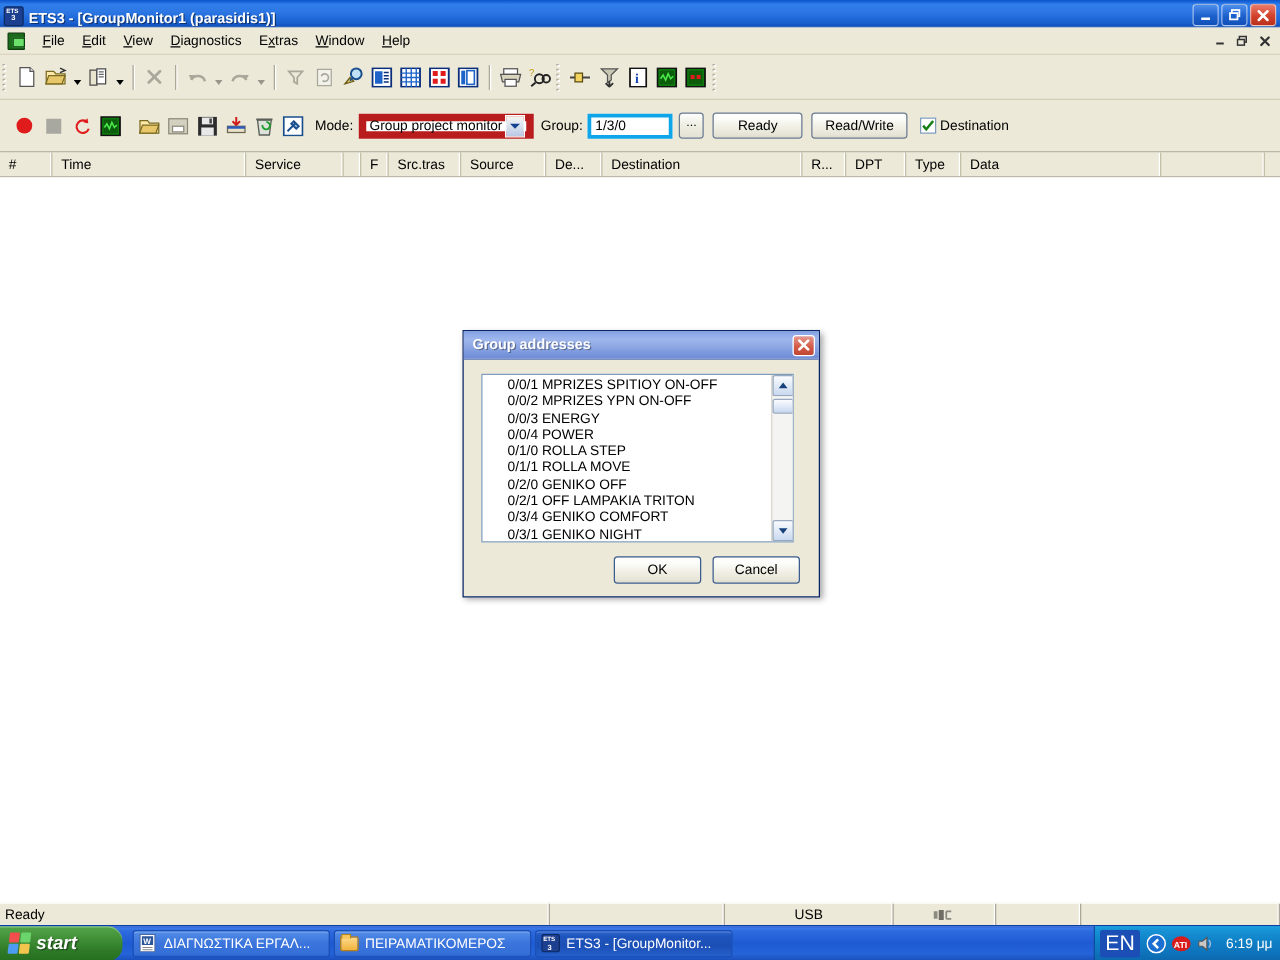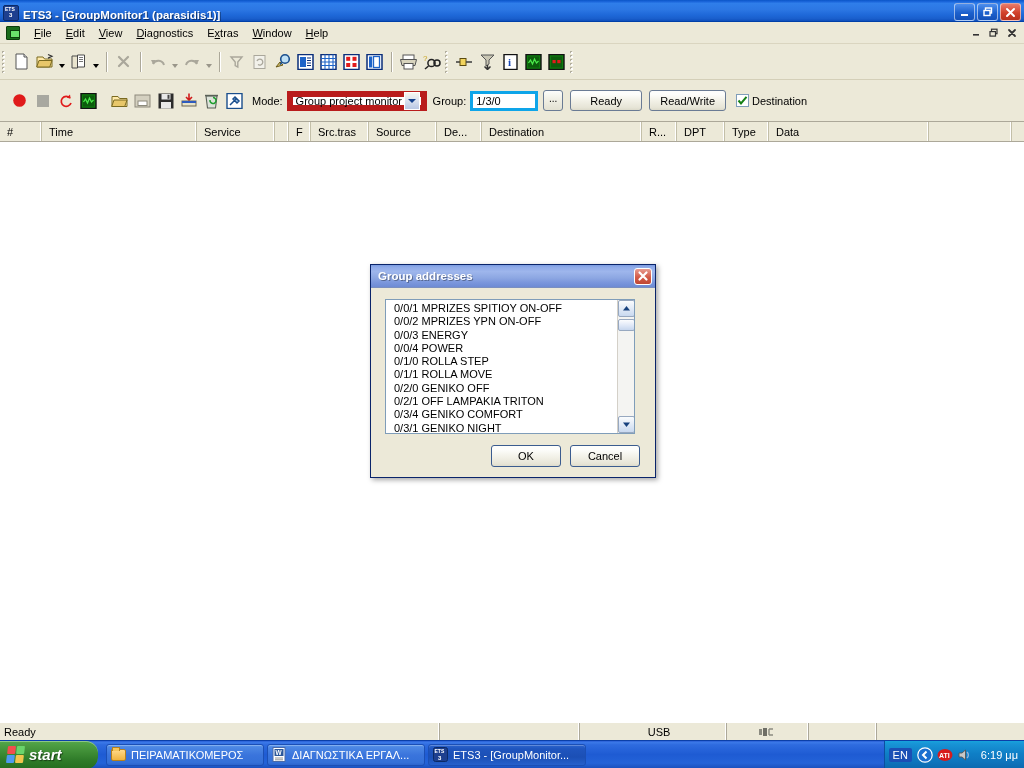--- a/index.html
+++ b/index.html
@@ -197,21 +197,21 @@
     width:18px;height:17px;margin-right:3px;border-radius:3px;
     border:1px solid #fff;
     background:linear-gradient(180deg,#E79C90,#D35B48 55%,#C04734);
     display:flex;align-items:center;justify-content:center; cursor:default;
   }
   .dlg-body { padding:8px; }
   .listbox {
     position:relative; width:250px; height:135px; background:#fff;
     border:1px solid #7F9DB9; margin:3px 0 0 6px; overflow:hidden;
   }
-  .lb-items { position:absolute; left:4px; top:0; right:18px; padding:2px 0 0 3px; }
+  .lb-items { position:absolute; left:16px; top:0; right:18px; padding:2px 0 0 3px; }
   .lb-item {
     font-size:11px; color:#000; line-height:13.3px; white-space:nowrap;
     cursor:default; padding-left:1px;
   }
   .lb-scroll {
     position:absolute; right:0; top:0; width:17px; height:133px;
     background:#F1F1F1; border-left:1px solid #D4D0C8;
   }
   .sb-arrow {
     width:17px; height:17px;
@@ -283,21 +283,21 @@
   }
   .taskitem .ti-icon { width:16px;height:16px;margin:0 4px 0 4px; flex:0 0 auto; position:relative;}
   .taskitem .ti-label { color:#fff; font-size:11px; white-space:nowrap; overflow:hidden;
                         text-overflow:ellipsis; padding-right:4px;}
   .tray {
     margin-left:auto; height:28px; display:flex; align-items:center;
     background:linear-gradient(180deg,#17A3DC 0%,#1894D6 10%,#0F7FC6 45%,#0E74BC 75%,#0C68AE 100%);
     border-left:1px solid #0C4FA0; padding:0 6px 0 4px; flex:0 0 auto;
   }
   .tray .lang {
-    color:#fff; font-size:11px; background:#1B4FB5; padding:1px 4px;
+    color:#fff; font-size:17px; background:#1B4FB5; padding:1px 4px;
     border-radius:2px; margin-right:5px;text-align:right;
   }
   .tray .ticon { width:16px;height:16px;margin-right:4px; flex:0 0 auto;}
   .tray .clock { color:#fff; font-size:11px; margin-left:4px; white-space:nowrap;}
   .folder-ico{
     width:15px;height:12px;background:linear-gradient(180deg,#FFD98A,#F0B43E);
     border:1px solid #B6801C; border-radius:1px 2px 2px 2px; position:relative;
   }
   .folder-ico:before{
     content:"";position:absolute;left:0;top:-3px;width:6px;height:3px;
@@ -683,21 +683,21 @@
       <div class="dlg-btns">
         <div class="dlg-btn">OK</div>
         <div class="dlg-btn">Cancel</div>
       </div>
     </div>
   </div>
 
   <div class="statusbar" id="statusbar">
       <div class="sb-pane" style="width: 440px;">Ready</div>
       <div class="sb-pane" style="width: 140px;"></div>
-      <div class="sb-pane ctr" style="width: 135px; margin-left: 12px;">USB</div>
+      <div class="sb-pane ctr" style="width: 135px;">USB</div>
       <div class="sb-pane ctr" style="width: 82px;">
         <svg width="20" height="10" viewBox="0 0 20 10">
           <rect x="1" y="2" width="3" height="6" fill="#8A8A80"></rect>
           <rect x="5" y="1" width="4" height="8" fill="#6E6E66"></rect>
           <path d="M11 2 h4 M11 8 h4 M11 2 v6" stroke="#8A8A80" stroke-width="1.4" fill="none"></path>
         </svg>
       </div>
       <div class="sb-pane" style="width: 68px;"></div>
       <div class="sb-pane" style="width: 159px;"></div>
     </div>
@@ -706,35 +706,35 @@
     <div class="startbtn">
       <div class="flag">
         <span style="background:#F24E4E"></span>
           <span style="background:#6BD46B"></span>
         <span style="background:#4E9BF2"></span>
           <span style="background:#F2C64E"></span>
       </div>
       <div class="txt">start</div>
     </div>
     <div id="taskitems" style="display:flex;align-items:center;flex:0 0 auto">
-        <div class="taskitem">
-          <div class="ti-icon">
-            <div class="folder-ico" style="margin-top:2px"></div>
-          </div>
-          <div class="ti-label">ΠΕΙΡΑΜΑΤΙΚΟΜΕΡΟΣ</div>
-        </div>
         <div class="taskitem">
           <div class="ti-icon"><svg width="15" height="15" viewBox="0 0 15 15">
               <rect x="1" y="0.5" width="12" height="14" fill="#fff" stroke="#4A6AA8" stroke-width="1"></rect>
               <rect x="2.5" y="2" width="9" height="7" fill="#2B579A"></rect>
               <text x="3.5" y="8" font-size="6.5" font-weight="bold" fill="#fff" font-family="Liberation Sans">W</text>
               <path d="M3 11 h8 M3 12.8 h8" stroke="#888" stroke-width="0.9"></path>
             </svg></div>
           <div class="ti-label">ΔΙΑΓΝΩΣΤΙΚΑ ΕΡΓΑΛ...</div>
         </div>
+        <div class="taskitem">
+          <div class="ti-icon">
+            <div class="folder-ico" style="margin-top:2px"></div>
+          </div>
+          <div class="ti-label">ΠΕΙΡΑΜΑΤΙΚΟΜΕΡΟΣ</div>
+        </div>
         <div class="taskitem" style="background: linear-gradient(rgb(44, 100, 206) 0%, rgb(31, 85, 190) 20%, rgb(27, 79, 181) 60%, rgb(38, 96, 204) 100%);">
           <div class="ti-icon"><svg width="15" height="15" viewBox="0 0 15 15">
               <rect x="0.5" y="0.5" width="14" height="14" rx="2" fill="#1d3f8f" stroke="#0b2a66"></rect>
               <text x="1.5" y="6" font-size="5" font-weight="bold" fill="#fff" font-family="Liberation Sans">ETS</text>
               <text x="5" y="13" font-size="6" font-weight="bold" fill="#fff" font-family="Liberation Sans">3</text>
             </svg></div>
           <div class="ti-label">ETS3 - [GroupMonitor...</div>
         </div>
       </div>
     <div class="tray">

